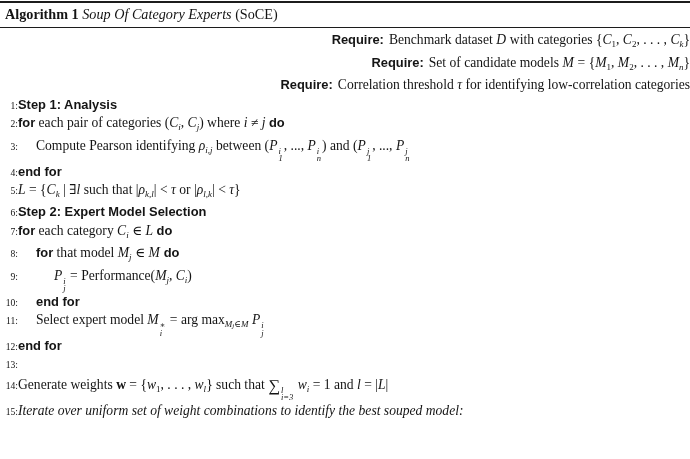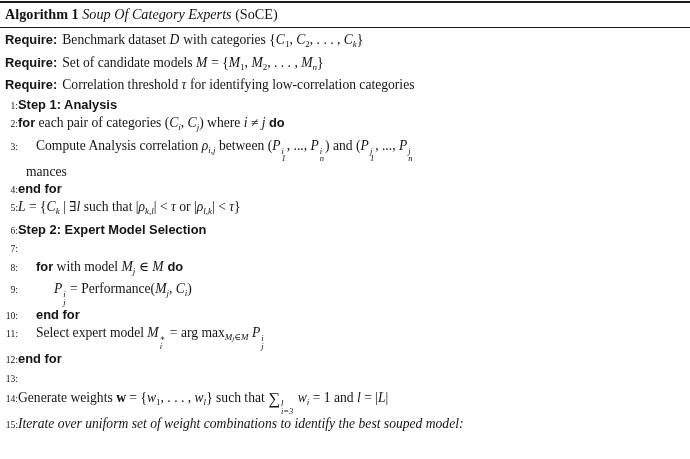--- a/index.html
+++ b/index.html
@@ -8,21 +8,21 @@
     font-family:"Liberation Serif","DejaVu Serif",serif;
     overflow:hidden;
   }
   .algo-box{width:690px;height:459px;box-sizing:border-box;padding-top:1px;}
   .rule-thick{height:2px;background:#1c1c1c;margin:0;}
   .rule-thin{height:1px;background:#1c1c1c;margin:0;}
   .title-row{
     font-size:14.2px;line-height:21px;padding:1px 2px 2px 5px;
     white-space:nowrap;
   }
-  .pre-rows{padding-top:3px;padding-bottom:1px;}
+  .pre-rows{padding-top:3px;padding-bottom:1px;text-align:right;}
   .pre-row{
     padding-left:5px;font-size:13.6px;line-height:17.6px;white-space:nowrap;
   }
   .body-rows{padding-top:1px;}
   .body-row{display:flex;font-size:13.6px;line-height:17.4px;white-space:nowrap;}
   .body-row.tall{line-height:21.5px;}
   .line-num{
     flex:none;width:18px;text-align:right;font-size:9.6px;
     padding-top:1px;color:#141414;
   }
@@ -66,56 +66,53 @@
       <div class="body-row">
         <span class="line-num">1:</span>
         <span class="line-content" style="padding-left: 0px;"><span class="seg-kw">Step 1: Analysis</span></span>
       </div>
       <div class="body-row">
         <span class="line-num">2:</span>
         <span class="line-content" style="padding-left: 0px;"><span class="seg-kw">for</span><span class="seg-txt"> each pair of categories (</span><span class="seg-m">C</span><span class="seg-sub">i</span><span class="seg-txt">, </span><span class="seg-m">C</span><span class="seg-sub">j</span><span class="seg-txt">) where </span><span class="seg-m">i</span><span class="seg-txt"> ≠ </span><span class="seg-m">j</span><span class="seg-txt"> </span><span class="seg-kw">do</span></span>
       </div>
       <div class="body-row">
         <span class="line-num">3:</span>
-        <span class="line-content" style="padding-left: 18px;"><span class="seg-txt">Compute Analysis correlation </span><span class="seg-m">ρ</span><span class="seg-sub">i,j</span><span class="seg-txt"> between (</span><span class="seg-m">P</span><span class="stack">
+        <span class="line-content" style="padding-left: 18px;"><span class="seg-txt">Compute Pearson identifying </span><span class="seg-m">ρ</span><span class="seg-sub">i,j</span><span class="seg-txt"> between (</span><span class="seg-m">P</span><span class="stack">
             <span>i</span>
             <span>1</span>
           </span><span class="seg-txt">, ..., </span><span class="seg-m">P</span><span class="stack">
             <span>i</span>
             <span>n</span>
           </span><span class="seg-txt">) and (</span><span class="seg-m">P</span><span class="stack">
             <span>j</span>
             <span>1</span>
           </span><span class="seg-txt">, ..., </span><span class="seg-m">P</span><span class="stack">
             <span>j</span>
             <span>n</span>
           </span></span>
-      </div>
-      <div class="body-row">
-        <span class="line-num"></span>
-        <span class="line-content" style="padding-left: 8px;"><span class="seg-txt">mances</span></span>
       </div>
       <div class="body-row">
         <span class="line-num">4:</span>
         <span class="line-content" style="padding-left: 0px;"><span class="seg-kw">end for</span></span>
       </div>
       <div class="body-row">
         <span class="line-num">5:</span>
         <span class="line-content" style="padding-left: 0px;"><span class="seg-m">L</span><span class="seg-txt"> = {</span><span class="seg-m">C</span><span class="seg-sub">k</span><span class="seg-txt"> | ∃</span><span class="seg-m">l</span><span class="seg-txt"> such that |</span><span class="seg-m">ρ</span><span class="seg-sub">k,l</span><span class="seg-txt">| &lt; </span><span class="seg-m">τ</span><span class="seg-txt"> or |</span><span class="seg-m">ρ</span><span class="seg-sub">l,k</span><span class="seg-txt">| &lt; </span><span class="seg-m">τ</span><span class="seg-txt">}</span></span>
       </div>
       <div class="body-row">
         <span class="line-num">6:</span>
         <span class="line-content" style="padding-left: 0px;"><span class="seg-kw">Step 2: Expert Model Selection</span></span>
       </div>
       <div class="body-row">
         <span class="line-num">7:</span>
+        <span class="line-content" style="padding-left: 0px;"><span class="seg-kw">for</span><span class="seg-txt"> each category </span><span class="seg-m">C</span><span class="seg-sub">i</span><span class="seg-txt"> ∈ </span><span class="seg-m">L</span><span class="seg-txt"> </span><span class="seg-kw">do</span></span>
       </div>
       <div class="body-row">
         <span class="line-num">8:</span>
-        <span class="line-content" style="padding-left: 18px;"><span class="seg-kw">for</span><span class="seg-txt"> with model </span><span class="seg-m">M</span><span class="seg-sub">j</span><span class="seg-txt"> ∈ </span><span class="seg-cal">M</span><span class="seg-txt"> </span><span class="seg-kw">do</span></span>
+        <span class="line-content" style="padding-left: 18px;"><span class="seg-kw">for</span><span class="seg-txt"> that model </span><span class="seg-m">M</span><span class="seg-sub">j</span><span class="seg-txt"> ∈ </span><span class="seg-cal">M</span><span class="seg-txt"> </span><span class="seg-kw">do</span></span>
       </div>
       <div class="body-row">
         <span class="line-num">9:</span>
         <span class="line-content" style="padding-left: 36px;"><span class="seg-m">P</span><span class="stack">
             <span>i</span>
             <span>j</span>
           </span><span class="seg-txt"> = Performance(</span><span class="seg-m">M</span><span class="seg-sub">j</span><span class="seg-txt">, </span><span class="seg-m">C</span><span class="seg-sub">i</span><span class="seg-txt">)</span></span>
       </div>
       <div class="body-row">
         <span class="line-num">10:</span>

